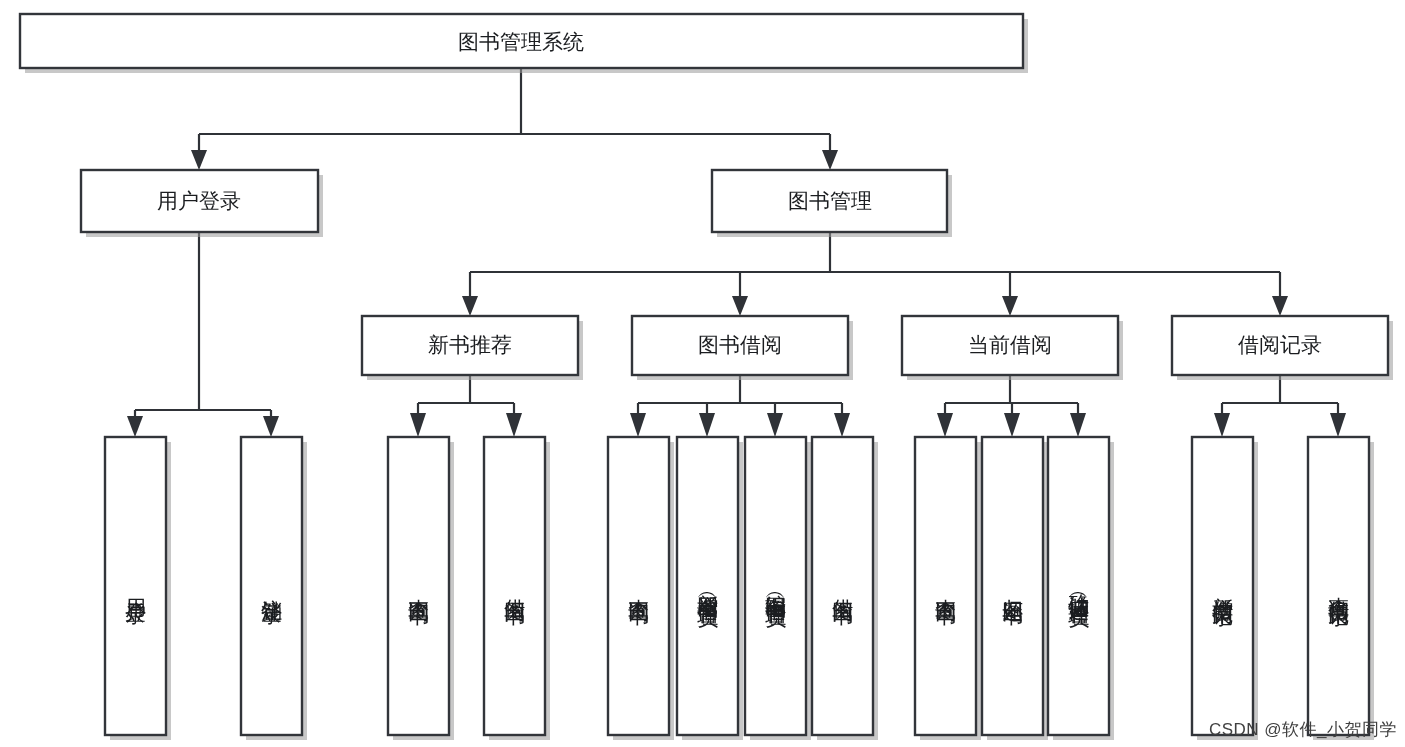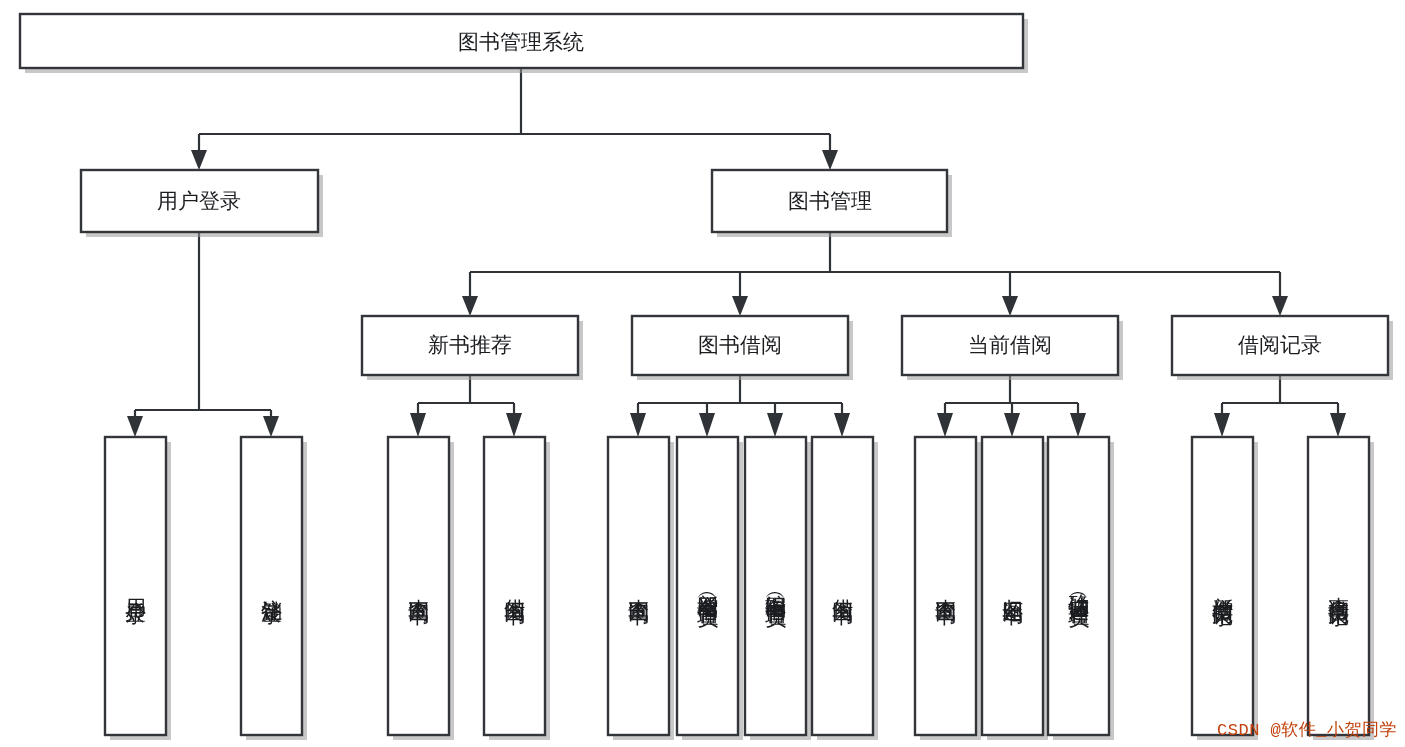--- a/index.html
+++ b/index.html
@@ -65,23 +65,23 @@
     line-height: 1.08;
     letter-spacing: 2px;
     color: #1b1d20;
     white-space: nowrap;
     pointer-events: none;
   }
   .watermark {
     position: absolute;
     right: 8px;
     bottom: 6px;
-    font-family: Liberation Mono, monospace;
+    font-family: Liberation Sans, sans-serif;
     font-size: 17px;
-    color: #c2410c;
+    color: #404040;
     letter-spacing: 0.5px;
     user-select: none;
     margin-top: 7px;
   }
 </style>
 </head>
 <body>
 
 <div id="diagram-root">
 

